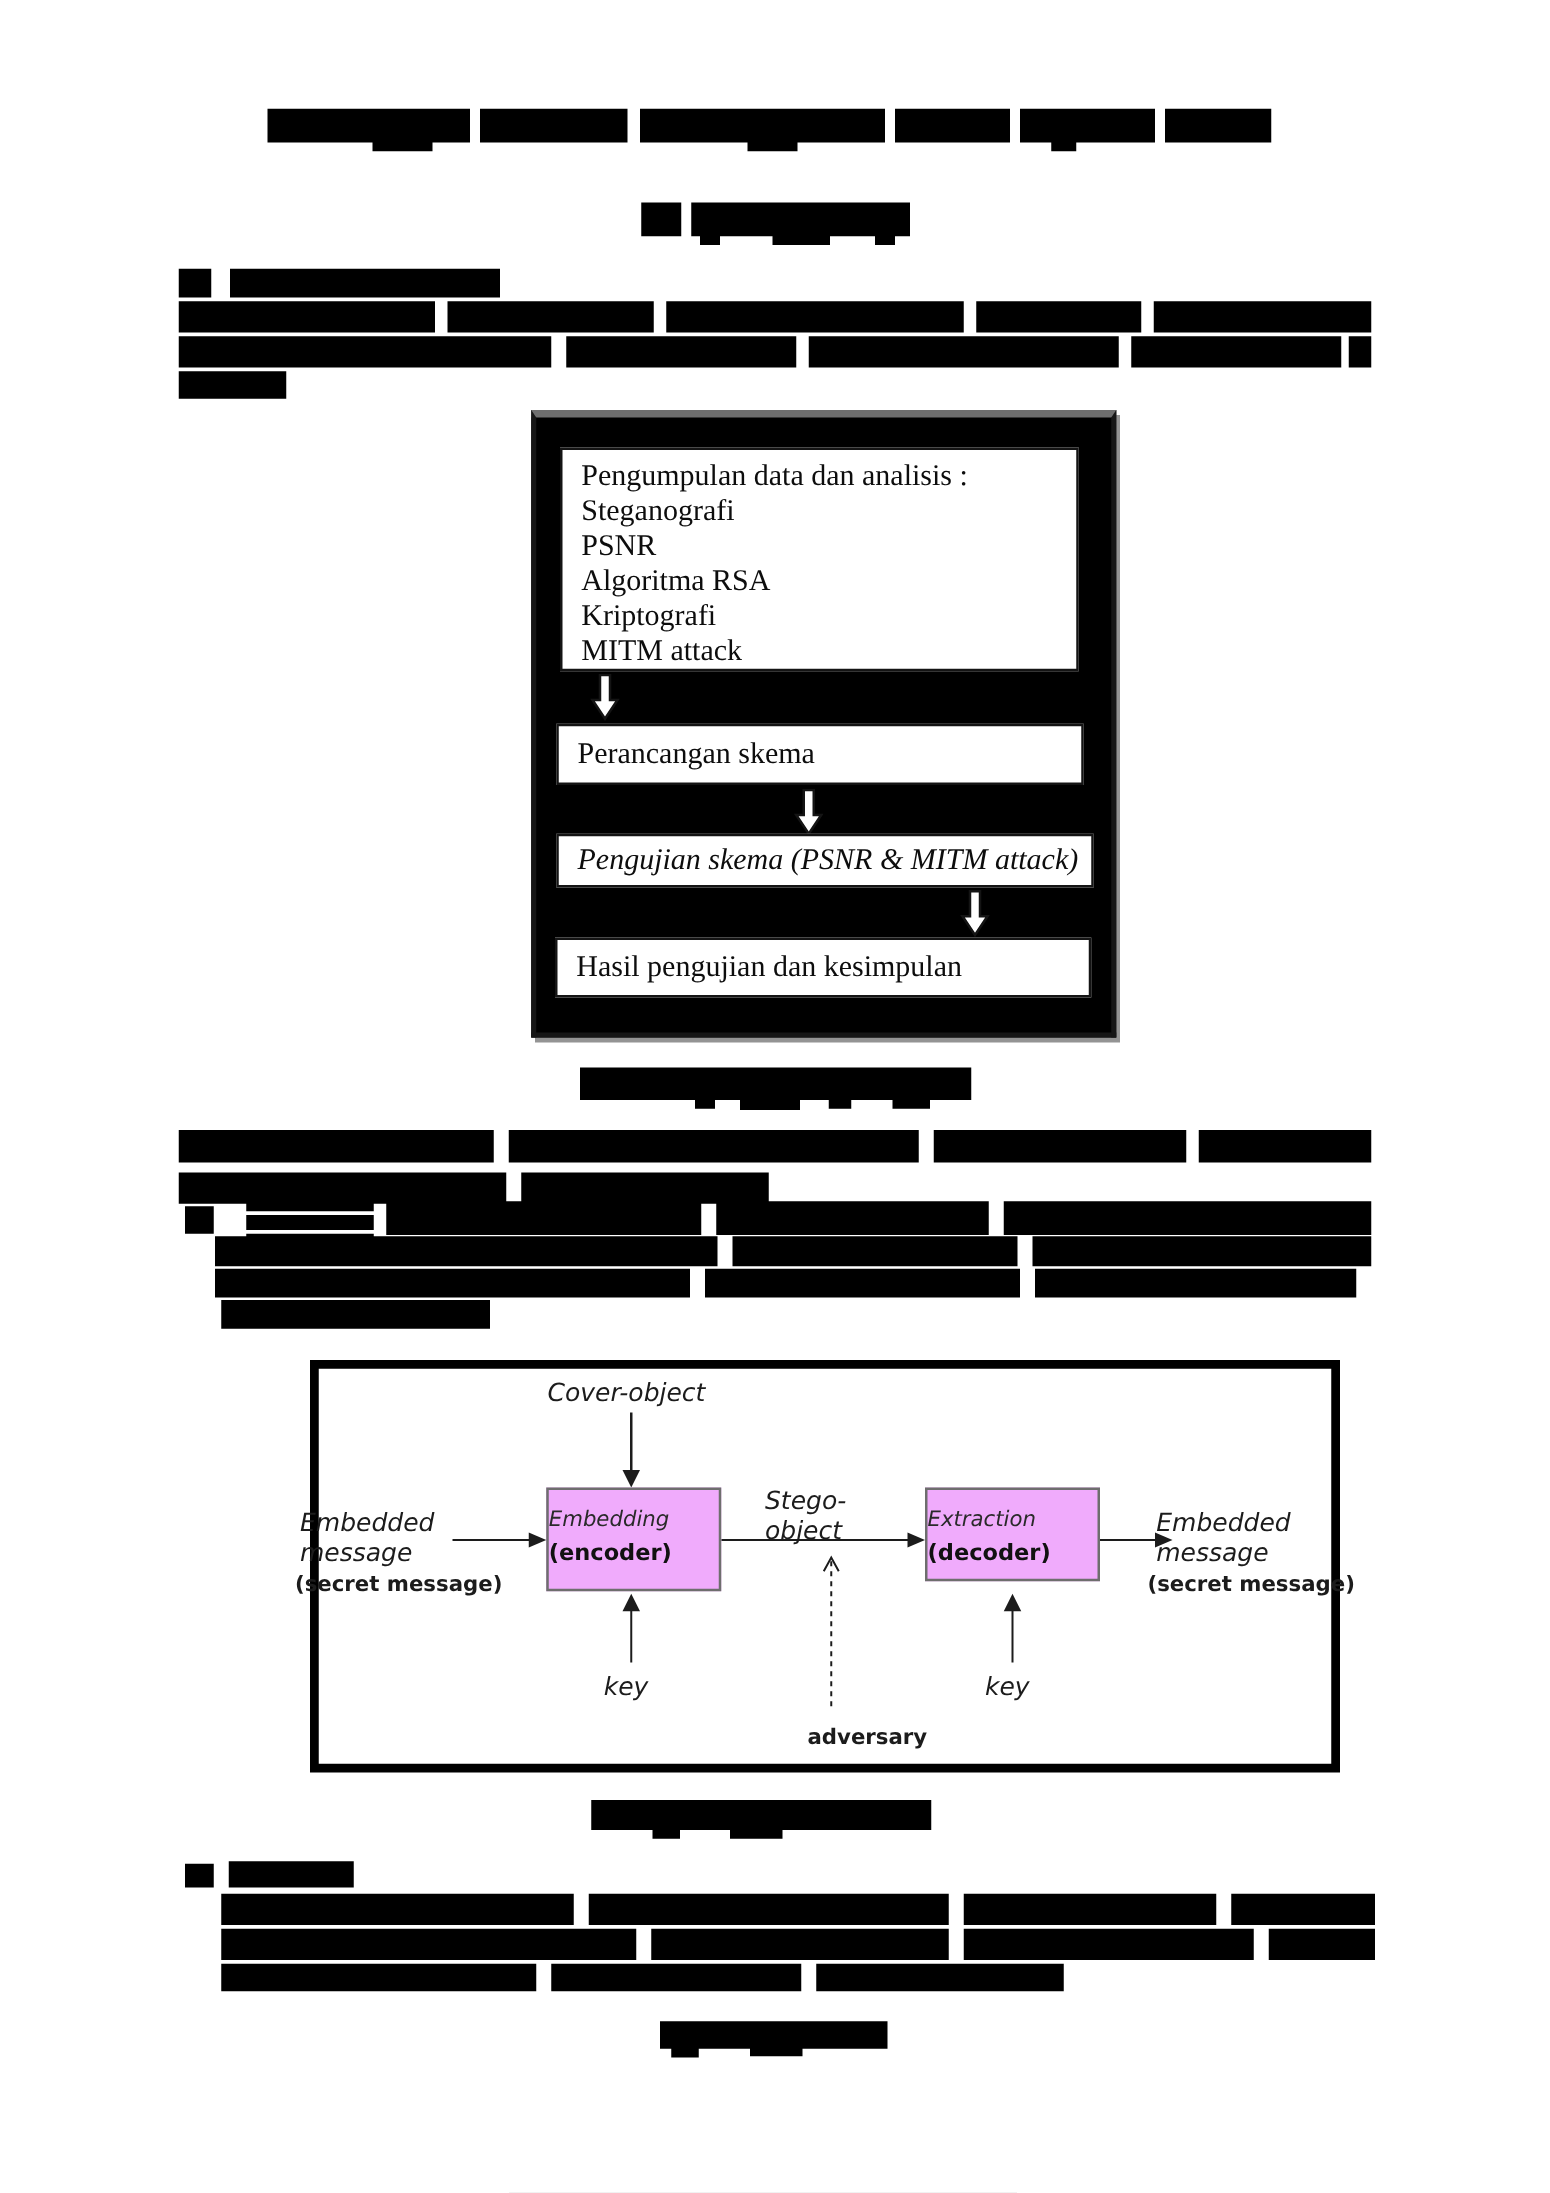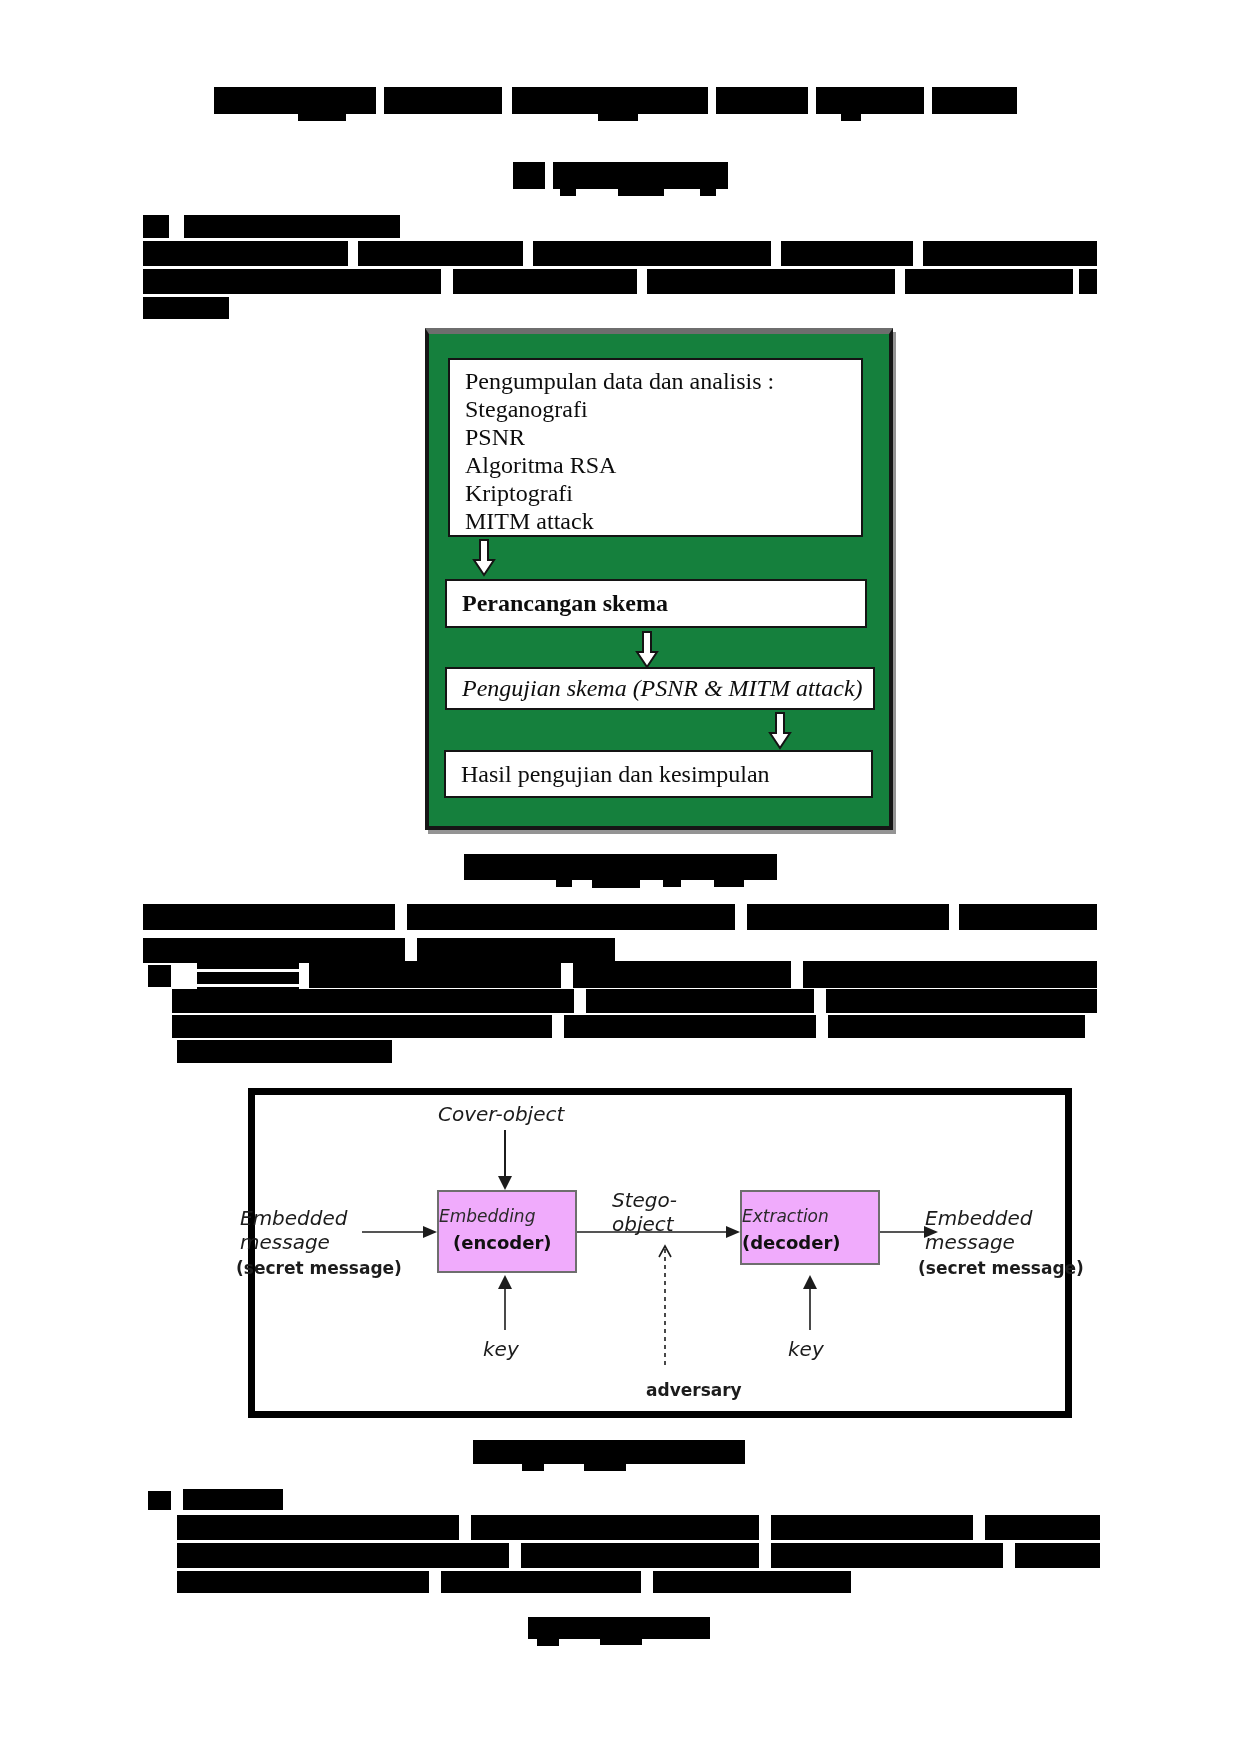--- a/index.html
+++ b/index.html
@@ -5,21 +5,21 @@
   html,body{margin:0;padding:0;background:#e8e8e8;}
   #page{
     position:relative;width:1240px;height:1754px;background:#ffffff;
     margin:0 auto;overflow:hidden;
     font-family:"Liberation Serif",serif;color:#111;
   }
   .redact{position:absolute;background:#000;}
   
   #flowchart{
     position:absolute;left:425px;top:328px;width:468px;height:502px;
-    box-sizing:border-box;background:#15803d;
+    box-sizing:border-box;background:#000000;
     border:4px solid #161616;border-top:6px solid #6e6e6e;
     box-shadow:3px 4px 0 #949494;
   }
   .fc-box{
     position:absolute;box-sizing:border-box;background:#fff;
     border:2px solid #141414;
     font-family:"Liberation Serif",serif;font-size:24px;color:#0d0d0d;
   }
   .fc-multiline{padding:7px 6px 0 15px;line-height:28px;}
   .fc-single{display:flex;align-items:center;padding-left:15px;white-space:nowrap;}
@@ -130,21 +130,21 @@
       <div>PSNR</div>
       <div>Algoritma RSA</div>
       <div>Kriptografi</div>
       <div>MITM attack</div>
     </div>
 
     <svg class="fc-arrow" style="left:43px;top:205px;" viewBox="0 0 22 38">
       <path d="M7 1 H15 V21 H21 L11 36 L1 21 H7 Z" fill="#fff" stroke="#141414" stroke-width="2"></path>
     </svg>
 
-    <div class="fc-box fc-single" style="left:16px;top:245px;width:422px;height:49px;font-weight:bold;">
+    <div class="fc-box fc-single" style="left:16px;top:245px;width:422px;height:49px;">
       <span>Perancangan skema</span>
     </div>
 
     <svg class="fc-arrow" style="left:206px;top:297px;" viewBox="0 0 22 38">
       <path d="M7 1 H15 V21 H21 L11 36 L1 21 H7 Z" fill="#fff" stroke="#141414" stroke-width="2"></path>
     </svg>
 
     <div class="fc-box fc-single" style="left:16px;top:333px;width:430px;height:43px;font-style:italic;">
       <span>Pengujian skema (PSNR &amp; MITM attack)</span>
     </div>
@@ -187,21 +187,21 @@
   <div class="fig-label fig-italic" style="left:438px;top:1102px;width:145px;">Cover-object</div>
 
   <div class="fig-label fig-italic" style="left:240px;top:1206px;width:135px;">
     <div>Embedded</div>
     <div>message</div>
   </div>
   <div class="fig-label fig-bold" style="left:236px;top:1257px;width:165px;">(secret message)</div>
 
   <div class="inner-box" style="left:437px;top:1190px;width:140px;height:83px;">
     <div class="fig-label fig-box-line1" style="position:static;">Embedding</div>
-    <div class="fig-label fig-box-line2" style="position:static;margin-left:14px;">(encoder)</div>
+    <div class="fig-label fig-box-line2" style="position:static;">(encoder)</div>
   </div>
 
   <div class="fig-label fig-italic" style="left:612px;top:1188px;width:92px;">
     <div>Stego-</div>
     <div>object</div>
   </div>
 
   <div class="inner-box" style="left:740px;top:1190px;width:140px;height:75px;">
     <div class="fig-label fig-box-line1" style="position:static;">Extraction</div>
     <div class="fig-label fig-box-line2" style="position:static;">(decoder)</div>

